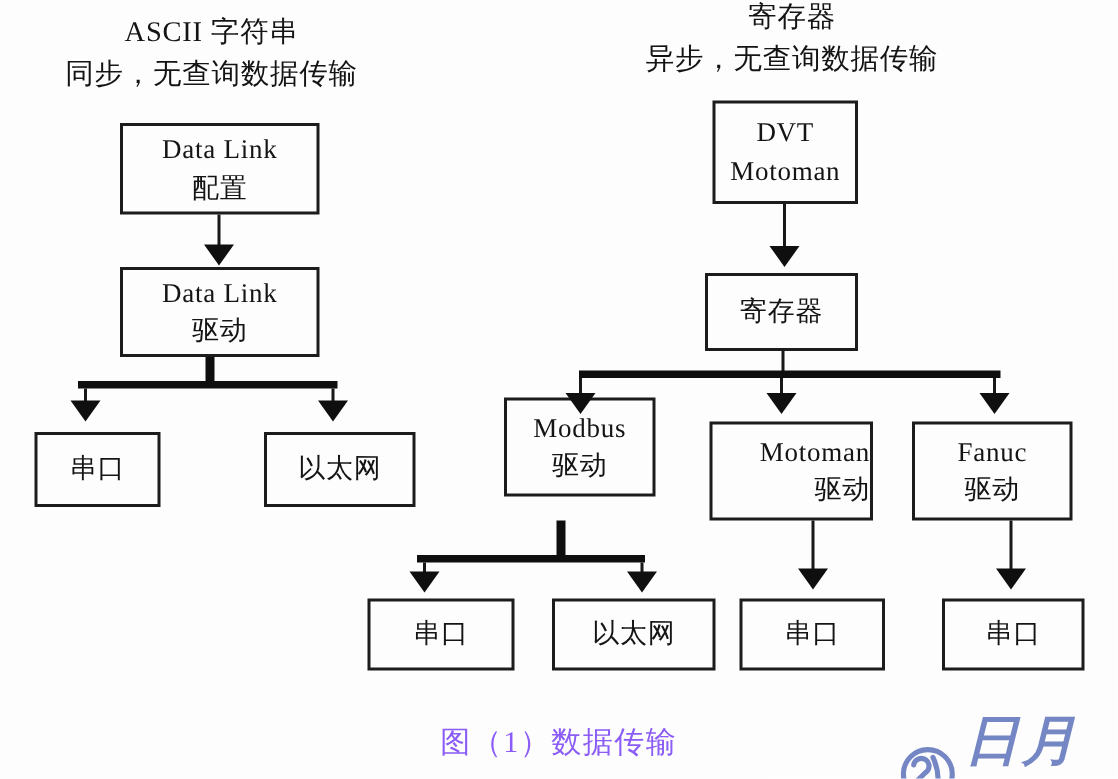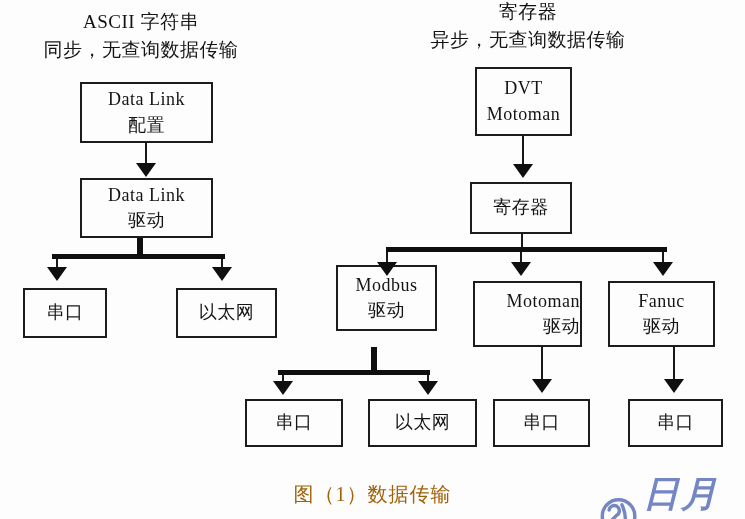--- a/index.html
+++ b/index.html
@@ -7,21 +7,21 @@
   #stage{position:relative; width:745px; height:519px; background:#fdfdfd; overflow:hidden; color:#1b1b1b;}
 
   .hdr{position:absolute; text-align:center; font-size:19px; line-height:28px; color:#141414; letter-spacing:0.5px;}
   .node{position:absolute; box-sizing:border-box; border:2px solid #1c1c1c; background:#fdfdfd;
         display:flex; flex-direction:column; align-items:center; justify-content:center;
         font-size:18px; line-height:1.4; text-align:center; color:#141414; letter-spacing:0.5px;}
   .vline{position:absolute; width:2px; background:#181818;}
   .vthick{position:absolute; width:6px; background:#0f0f0f;}
   .hbar{position:absolute; height:5px; background:#0f0f0f;}
   .arr{position:absolute; width:0; height:0; border-left:10px solid transparent; border-right:10px solid transparent; border-top:14px solid #0f0f0f;}
-  #caption{position:absolute; left:250px; top:481px; width:245px; text-align:center; font-size:20px; color:#a16207; letter-spacing:1px;}
+  #caption{position:absolute; left:250px; top:481px; width:245px; text-align:center; font-size:20px; color:#8b5cf6; letter-spacing:1px;}
   #watermark{position:absolute; left:598px; top:472px; display:flex; align-items:center; gap:4px;}
   #watermark .wm-text{font-size:36px; font-weight:bold; font-style:italic; line-height:44px; letter-spacing:2px; font-family:"Liberation Serif", serif;}
 </style>
 </head>
 <body>
 
 <div id="stage">
 
   <div class="hdr" style="left:30px; top:8px; width:222px;">
     <div>ASCII 字符串</div>

